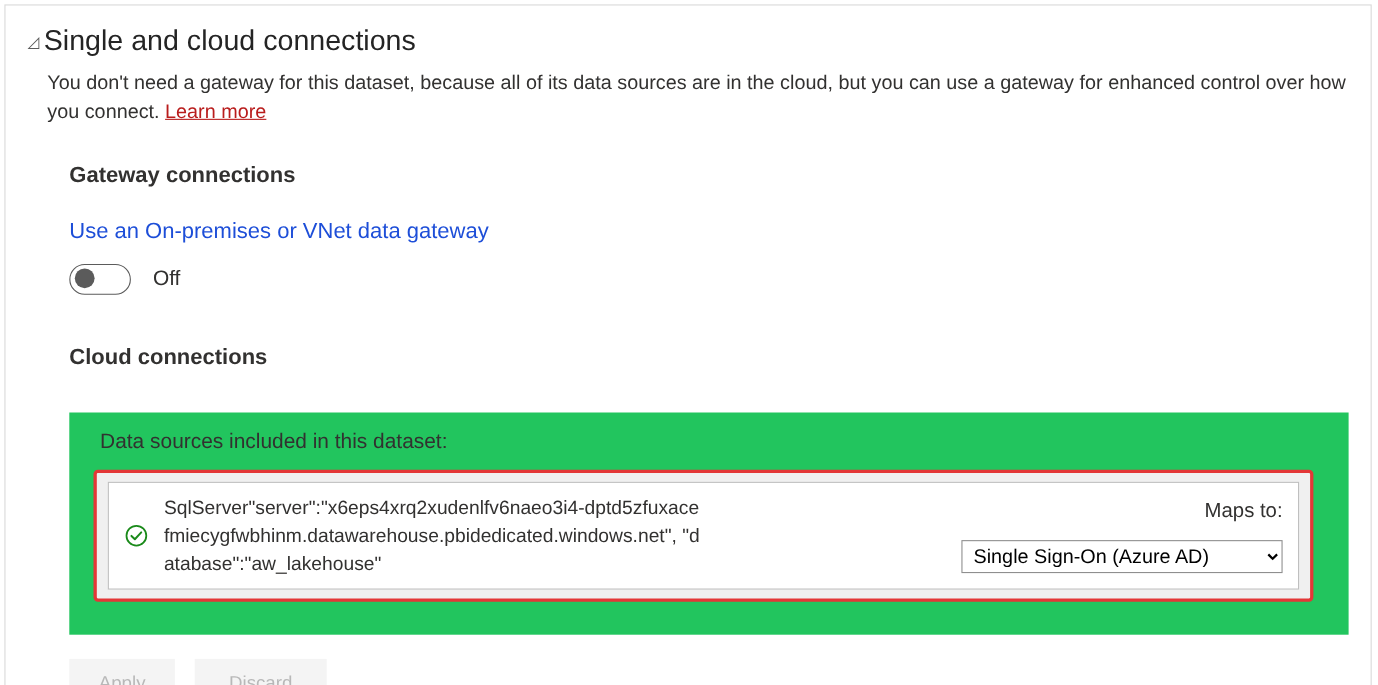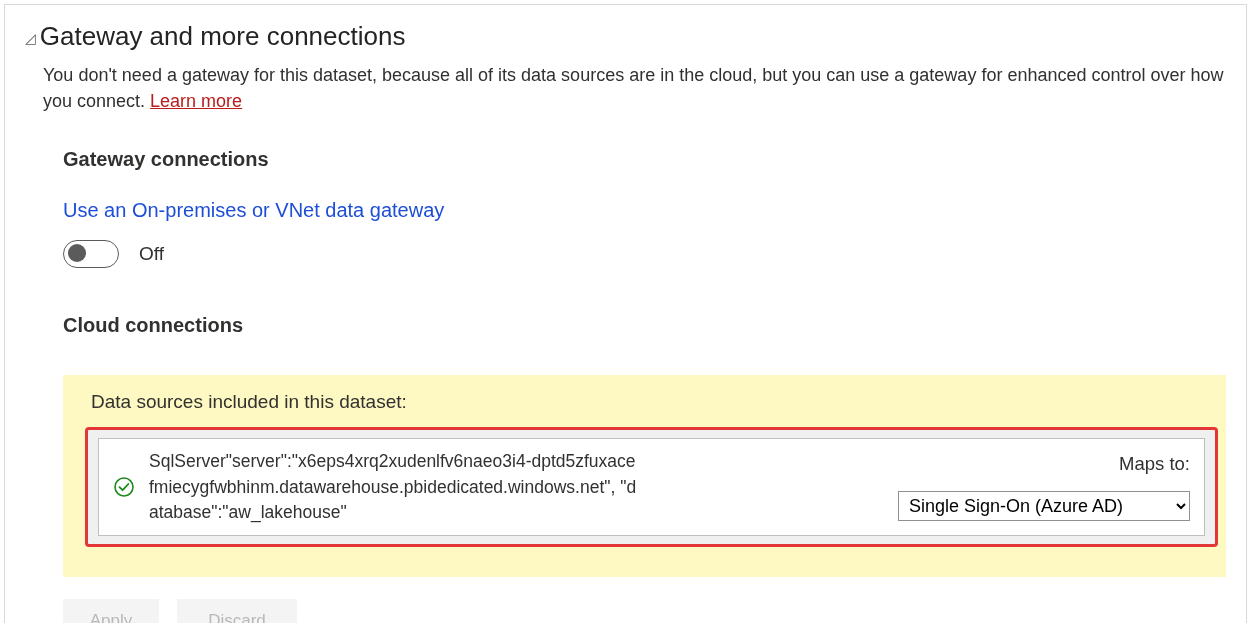--- a/index.html
+++ b/index.html
@@ -89,22 +89,22 @@
     .toggle-text {
       font-size: 19px;
       color: #323130;
     }
     .cloud-heading {
       font-size: 20px;
       font-weight: 700;
       margin-bottom: 38px;
     }
     .ds-block {
-      background: #fef9c3;
-      padding: 16px 8px 30px 22px;
+      background: #22c55e;
+      padding: 16px 32px 30px 22px;
       margin-left: 0;
     }
     .ds-title {
       font-size: 19px;
       color: #323130;
       font-weight: 400;
       margin-bottom: 14px;
       margin-left: 6px;
     }
     .ds-card-outer {
@@ -170,21 +170,21 @@
     }
     .btn.wide { width: 120px; }
   </style>
 </head>
 <body>
 
 <div class="panel">
 
   <div class="section-header">
     <span class="triangle-icon">◿</span>
-    <span class="section-title">Gateway and more connections</span>
+    <span class="section-title">Single and cloud connections</span>
   </div>
 
   <p class="description">
     <span>You don't need a gateway for this dataset, because all of its data sources are in the cloud, but you can use a gateway for enhanced control over how you connect. </span><a class="learn-more">Learn more</a>
   </p>
 
   <div class="inner">
 
     <div class="sub-heading">Gateway connections</div>
 

